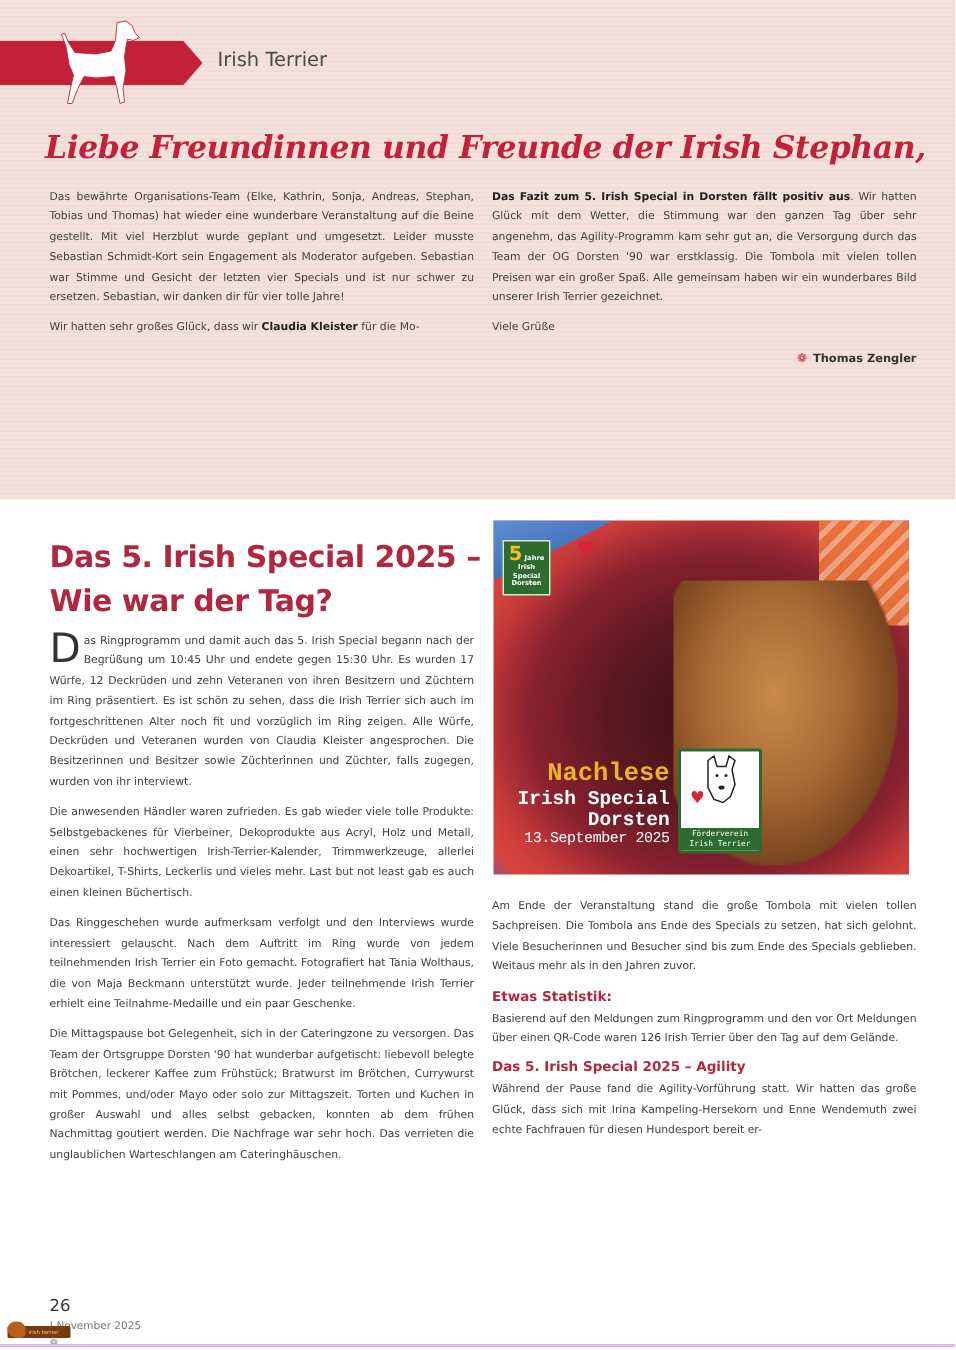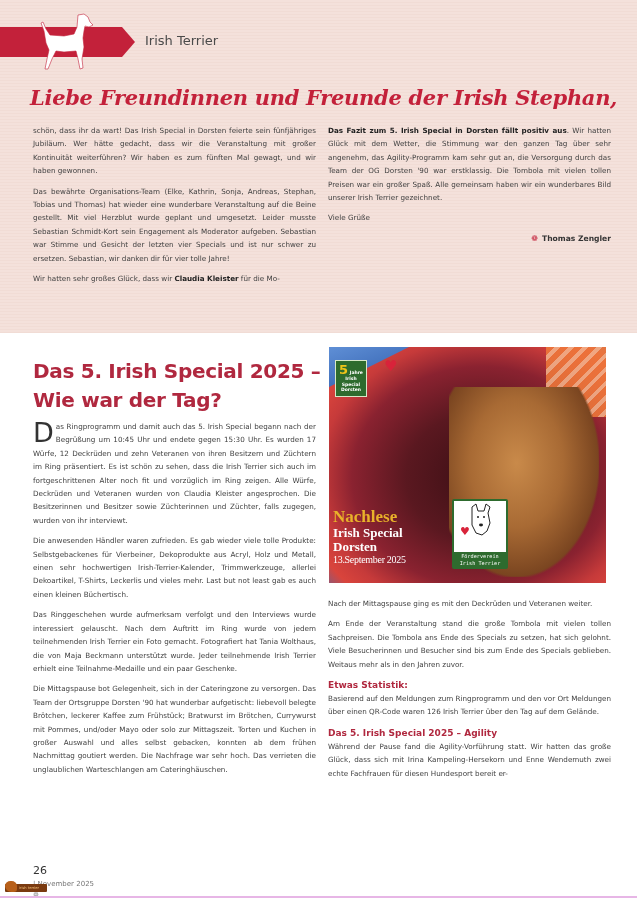--- a/index.html
+++ b/index.html
@@ -38,21 +38,21 @@
   .photo .stripe { position: absolute; right: 0; top: 0; width: 60px; height: 70px;
                    background: repeating-linear-gradient(135deg, #f07a3a 0 6px, #f6b78c 6px 10px); opacity: 0.85; }
   .photo .blue { position: absolute; left: 0; top: 0; width: 80px; height: 40px;
                  background: linear-gradient(160deg, #5f8fd6, #2c5aa8); clip-path: polygon(0 0, 100% 0, 0 100%); }
   .photo .dogbody { position: absolute; left: 120px; top: 40px; width: 150px; height: 190px;
                     background: radial-gradient(ellipse at 45% 40%, #c98a4a 0%, #a86a34 40%, #7a4520 70%, transparent 72%); }
   .badge5 { position: absolute; left: 6px; top: 13px; width: 32px; height: 37px; background: #2e6b2e; border: 1px solid #d8e8c8;
             color: #fff; font-size: 4.5px; line-height: 5.5px; text-align: center; padding-top: 2px; font-weight: bold; }
   .badge5 .five { color: #f0c419; font-size: 13px; line-height: 13px; }
   .heart { position: absolute; left: 55px; top: 12px; color: #d8233a; font-size: 15px; line-height: 15px; }
-  .photo-text { position: absolute; left: 4px; top: 160px; font-family: Liberation Serif, serif; font-weight: bold; color: #fff; }
+  .photo-text { position: absolute; left: 16px; top: 160px; font-family: Liberation Mono, monospace; font-weight: bold; color: #fff; text-align: right; }
   .photo-text .t1 { color: #e9b22a; font-size: 17px; line-height: 19px; }
   .photo-text .t2 { font-size: 13px; line-height: 14px; }
   .photo-text .t3 { font-weight: normal; font-size: 10px; line-height: 12px; letter-spacing: -0.3px; }
   .fv-logo { position: absolute; left: 123px; top: 152px; width: 56px; height: 70px; background: #fff;
              border: 2px solid #2e6b2e; border-radius: 2px; }
   .fv-logo .label { position: absolute; left: 0; bottom: 0; width: 100%; background: #2e6b2e; color: #fff;
                     font-size: 5.2px; line-height: 6.5px; text-align: center; padding: 1px 0; font-family: "DejaVu Sans Mono", monospace; }
   .fv-logo .fvheart { position: absolute; left: 6px; top: 24px; color: #d8233a; font-size: 11px; }
 
   .footer { position: absolute; left: 33px; top: 864px; font-size: 7px; color: #777; display: flex; align-items: baseline; gap: 3px; flex-direction: column; }
@@ -68,21 +68,20 @@
 
 <div class="top">
   <div class="banner"></div>
   <svg class="dog" viewBox="0 0 64 58">
     <path d="M44 2 L50 1 L54 4 L56 9 L59 12 L55 14 L51 13 L50 18 L49 25 L50 34 L48 46 L49 55 L46 56 L44 46 L42 38 L30 39 L22 38 L18 46 L14 56 L11 56 L13 46 L15 37 L12 30 L10 18 L7 10 L9 9 L12 16 L16 22 L30 23 L40 21 L43 14 Z" fill="#ffffff" stroke="#c3213a" stroke-width="0.6"></path>
   </svg>
   <div class="section-label">Irish Terrier</div>
   <div class="greeting">Liebe Freundinnen und Freunde der Irish Stephan,</div>
 
   <div class="col c1">
-    <p>schön, dass ihr da wart! Das Irish Special in Dorsten feierte sein fünfjähriges Jubiläum. Wer hätte gedacht, dass wir die Veranstaltung mit großer Kontinuität weiterführen? Wir haben es zum fünften Mal gewagt, und wir haben gewonnen.</p>
     <p>Das bewährte Organisations-Team (Elke, Kathrin, Sonja, Andreas, Stephan, Tobias und Thomas) hat wieder eine wunderbare Veranstaltung auf die Beine gestellt. Mit viel Herzblut wurde geplant und umgesetzt. Leider musste Sebastian Schmidt-Kort sein Engagement als Moderator aufgeben. Sebastian war Stimme und Gesicht der letzten vier Specials und ist nur schwer zu ersetzen. Sebastian, wir danken dir für vier tolle Jahre!</p>
     <p><span>Wir hatten sehr großes Glück, dass wir </span><b>Claudia Kleister</b><span> für die Mo-</span></p>
   </div>
 
   <div class="col c2">
     <p><b>Das Fazit zum 5. Irish Special in Dorsten fällt positiv aus</b><span>. Wir hatten Glück mit dem Wetter, die Stimmung war den ganzen Tag über sehr angenehm, das Agility-Programm kam sehr gut an, die Versorgung durch das Team der OG Dorsten '90 war erstklassig. Die Tombola mit vielen tollen Preisen war ein großer Spaß. Alle gemeinsam haben wir ein wunderbares Bild unserer Irish Terrier gezeichnet.</span></p>
     <p>Viele Grüße</p>
     <div class="signature">
       <span class="paw">❁</span>
       <span>Thomas Zengler</span>
@@ -125,21 +124,20 @@
       </svg>
       <span class="fvheart">♥</span>
       <div class="label">
         <div>Förderverein</div>
         <div>Irish Terrier</div>
       </div>
     </div>
   </div>
 
   <div class="col c2">
-    <p>Nach der Mittagspause ging es mit den Deckrüden und Veteranen weiter.</p>
     <p>Am Ende der Veranstaltung stand die große Tombola mit vielen tollen Sachpreisen. Die Tombola ans Ende des Specials zu setzen, hat sich gelohnt. Viele Besucherinnen und Besucher sind bis zum Ende des Specials geblieben. Weitaus mehr als in den Jahren zuvor.</p>
     <div class="subhead">Etwas Statistik:</div>
     <p>Basierend auf den Meldungen zum Ringprogramm und den vor Ort Meldungen über einen QR-Code waren 126 Irish Terrier über den Tag auf dem Gelände.</p>
     <div class="subhead">Das 5. Irish Special 2025 – Agility</div>
     <p>Während der Pause fand die Agility-Vorführung statt. Wir hatten das große Glück, dass sich mit Irina Kampeling-Hersekorn und Enne Wendemuth zwei echte Fachfrauen für diesen Hundesport bereit er-</p>
   </div>
 </div>
 
 <div class="footer">
   <span class="pg">26</span>

